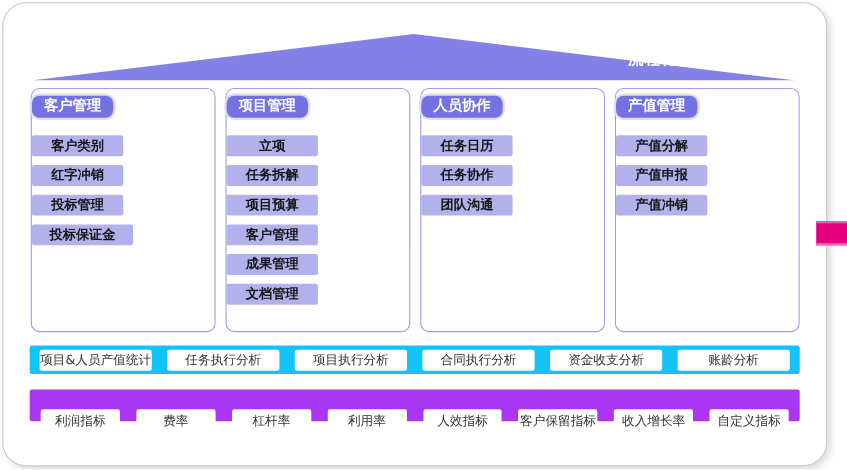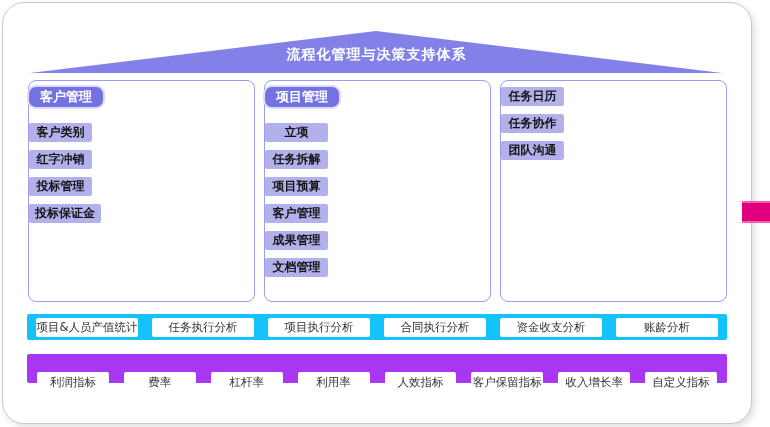--- a/index.html
+++ b/index.html
@@ -7,39 +7,39 @@
   #stage{position:relative;width:770px;height:427px;overflow:hidden;background:#fff;}
 
   .card{
     position:absolute;left:2px;top:2px;width:748px;height:420px;
     background:#fff;border:1px solid var(--card-border);border-radius:22px;
     box-shadow:3px 3px 7px rgba(0,0,0,0.13);
   }
 
   .roof-svg{position:absolute;left:0;top:0;width:770px;height:427px;pointer-events:none;}
   .roof-title{
-    position:absolute;left:2px;top:45px;width:749px;text-align:center;
+    position:absolute;left:2px;top:45px;width:749px;text-align:right;
     color:#fff;font-size:14px;font-weight:bold;letter-spacing:1px;line-height:18px;
   }
 
   .columns-row{
     position:absolute;left:28px;top:80px;width:699px;height:222px;
     display:flex;gap:9px;
   }
   .module-column{
     flex:1;background:#fff;border:1px solid var(--col-border);border-radius:8px;
     display:flex;flex-direction:column;align-items:flex-start;padding-top:6px;box-sizing:border-box;
   }
   .column-pill{
     height:20px;line-height:20px;padding:0 11px;border-radius:7px;
     background:var(--pill);color:#fff;font-size:13px;font-weight:bold;
     box-shadow:0 0 0 2px var(--pill-ring);margin-bottom:16px;white-space:nowrap;
   }
   .module-item{
-    height:19px;line-height:19px;min-width:51px;padding:0 6px;margin-bottom:8px;
+    height:19px;line-height:19px;min-width:51px;padding:0 16px;margin-bottom:8px;
     background:var(--item-bg);color:#141414;font-size:12px;font-weight:600;
     border-radius:2px;text-align:center;white-space:nowrap;
   }
 
   .bar{position:absolute;left:27px;width:700px;display:flex;align-items:center;border-radius:2px;box-sizing:border-box;}
   .bar-cyan{top:314px;height:26px;background:var(--bar-cyan);padding:0 9px;gap:14px;}
   .bar-violet{top:354px;height:29px;background:var(--bar-violet);padding:0 10px;gap:15px;}
   .bar-box{
     flex:1;background:#fff;color:#333;text-align:center;border-radius:2px;
     font-size:11.5px;white-space:nowrap;overflow:hidden;
@@ -77,23 +77,30 @@
       <div class="module-column">
         <div class="column-pill">项目管理</div>
         <div class="module-item">立项</div>
         <div class="module-item">任务拆解</div>
         <div class="module-item">项目预算</div>
         <div class="module-item">客户管理</div>
         <div class="module-item">成果管理</div>
         <div class="module-item">文档管理</div>
       </div>
       <div class="module-column">
+        <div class="column-pill">人员协作</div>
         <div class="module-item">任务日历</div>
         <div class="module-item">任务协作</div>
         <div class="module-item">团队沟通</div>
+      </div>
+      <div class="module-column">
+        <div class="column-pill">产值管理</div>
+        <div class="module-item">产值分解</div>
+        <div class="module-item">产值申报</div>
+        <div class="module-item">产值冲销</div>
       </div>
     </div>
 
   <div class="bar bar-cyan" id="analysis-bar">
       <div class="bar-box">项目&amp;人员产值统计</div>
       <div class="bar-box">任务执行分析</div>
       <div class="bar-box">项目执行分析</div>
       <div class="bar-box">合同执行分析</div>
       <div class="bar-box">资金收支分析</div>
       <div class="bar-box">账龄分析</div>

